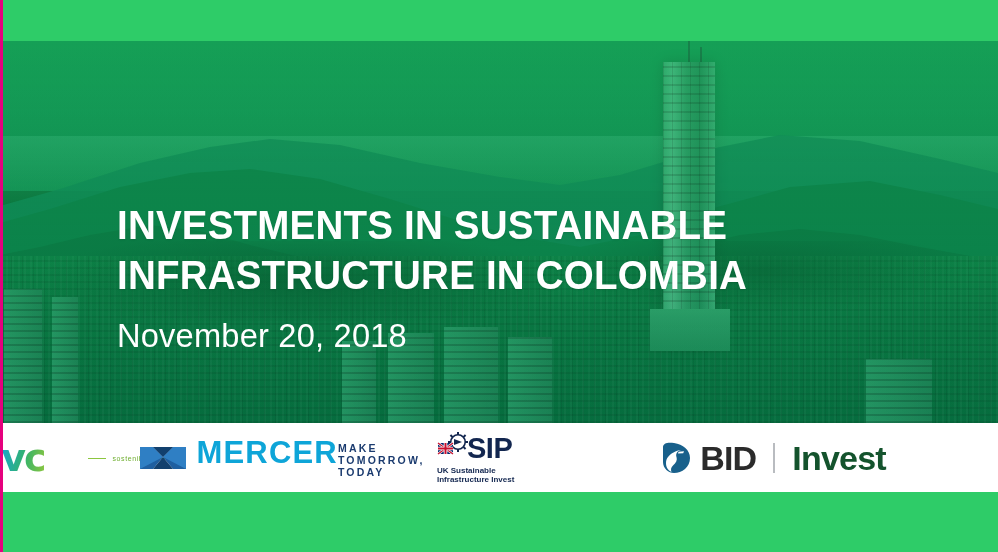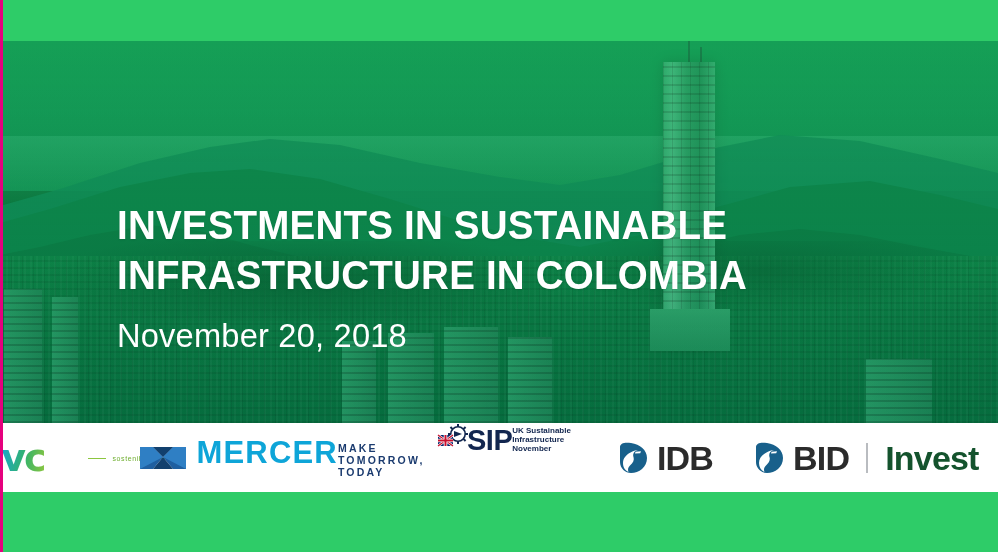--- a/index.html
+++ b/index.html
@@ -168,21 +168,21 @@
   .mercer-mark{width:46px;height:30px;flex:0 0 46px;}
   .mercer-txt{display:flex;}
   .mercer-name{
     font-size:31px;font-weight:700;color:#0ea5d8;letter-spacing:1.2px;line-height:1;
   }
   .mercer-tag{
     font-size:10.5px;font-weight:700;color:#1b3b6f;letter-spacing:2.2px;margin-top:5px;
   }
 
   
-  .sip{width:140px;flex:0 0 140px;flex-direction:row;align-items:flex-start;padding-left:22px;}
+  .sip{width:140px;flex:0 0 140px;flex-direction:column;align-items:flex-start;padding-left:22px;}
   .sip-row{display:flex;align-items:flex-end;}
   .sip-mark{width:34px;height:34px;margin-right:-4px;margin-bottom:-2px;}
   .sip-word{font-size:29px;font-weight:700;color:#12264f;letter-spacing:-.5px;line-height:.95;}
   .sip-tag{font-size:8px;color:#12264f;font-weight:700;line-height:1.15;margin-top:3px;}
 
   
   .idb{width:175px;flex:0 0 175px;gap:7px;}
   .idb-word{font-size:34px;font-weight:700;color:#2b2b2b;letter-spacing:-.8px;line-height:1;}
 
   
@@ -318,32 +318,24 @@
             <path d="M1,12 L16,23 M16,12 L1,23" stroke="#ffffff" stroke-width="2.6"></path>
             <path d="M1,12 L16,23 M16,12 L1,23" stroke="#c8102e" stroke-width="1.3"></path>
             <path d="M8.5,12 L8.5,23 M1,17.5 L16,17.5" stroke="#ffffff" stroke-width="3.6"></path>
             <path d="M8.5,12 L8.5,23 M1,17.5 L16,17.5" stroke="#c8102e" stroke-width="2"></path>
           </g>
         </svg>
         <span class="sip-word">SIP</span>
       </div>
       <div class="sip-tag">
         <div>UK Sustainable</div>
-        <div>Infrastructure November</div>
-      </div>
-    </div>
-
-    <div class="logo idb">
-      <svg class="leaf" viewBox="0 0 34 34">
-        <path d="M4 6 C4 2 9 1 15 2 C24 3.4 31 9 31 17 C31 26 23 32 15 32 C9.5 32 4 27.5 4 21 Z" fill="#18608b"></path>
-        <path d="M22 9 C18 10 16.5 13 17.5 16 C18.5 19 17 22 14 24.5 C12 26.2 11.5 28.5 12.5 31 C9 29.5 7 26 7 22 C7 17 10.5 13.5 14.5 11.5 C17 10.2 19.5 9.2 22 9 Z" fill="#ffffff"></path>
-        <path d="M19.5 10.8 L25 10.2 L24.2 12.2 L19 12.6 Z" fill="#ffffff"></path>
-      </svg>
-      <span class="idb-word">IDB</span>
-    </div>
+        <div>Infrastructure Invest</div>
+      </div>
+    </div>
+
 
     <div class="logo bidinv">
       <svg class="leaf" viewBox="0 0 34 34">
         <path d="M4 6 C4 2 9 1 15 2 C24 3.4 31 9 31 17 C31 26 23 32 15 32 C9.5 32 4 27.5 4 21 Z" fill="#18608b"></path>
         <path d="M22 9 C18 10 16.5 13 17.5 16 C18.5 19 17 22 14 24.5 C12 26.2 11.5 28.5 12.5 31 C9 29.5 7 26 7 22 C7 17 10.5 13.5 14.5 11.5 C17 10.2 19.5 9.2 22 9 Z" fill="#ffffff"></path>
         <path d="M19.5 10.8 L25 10.2 L24.2 12.2 L19 12.6 Z" fill="#ffffff"></path>
       </svg>
       <span class="bid-word">BID</span>
       <span class="bid-sep"></span>
       <span class="bid-invest">Invest</span>

